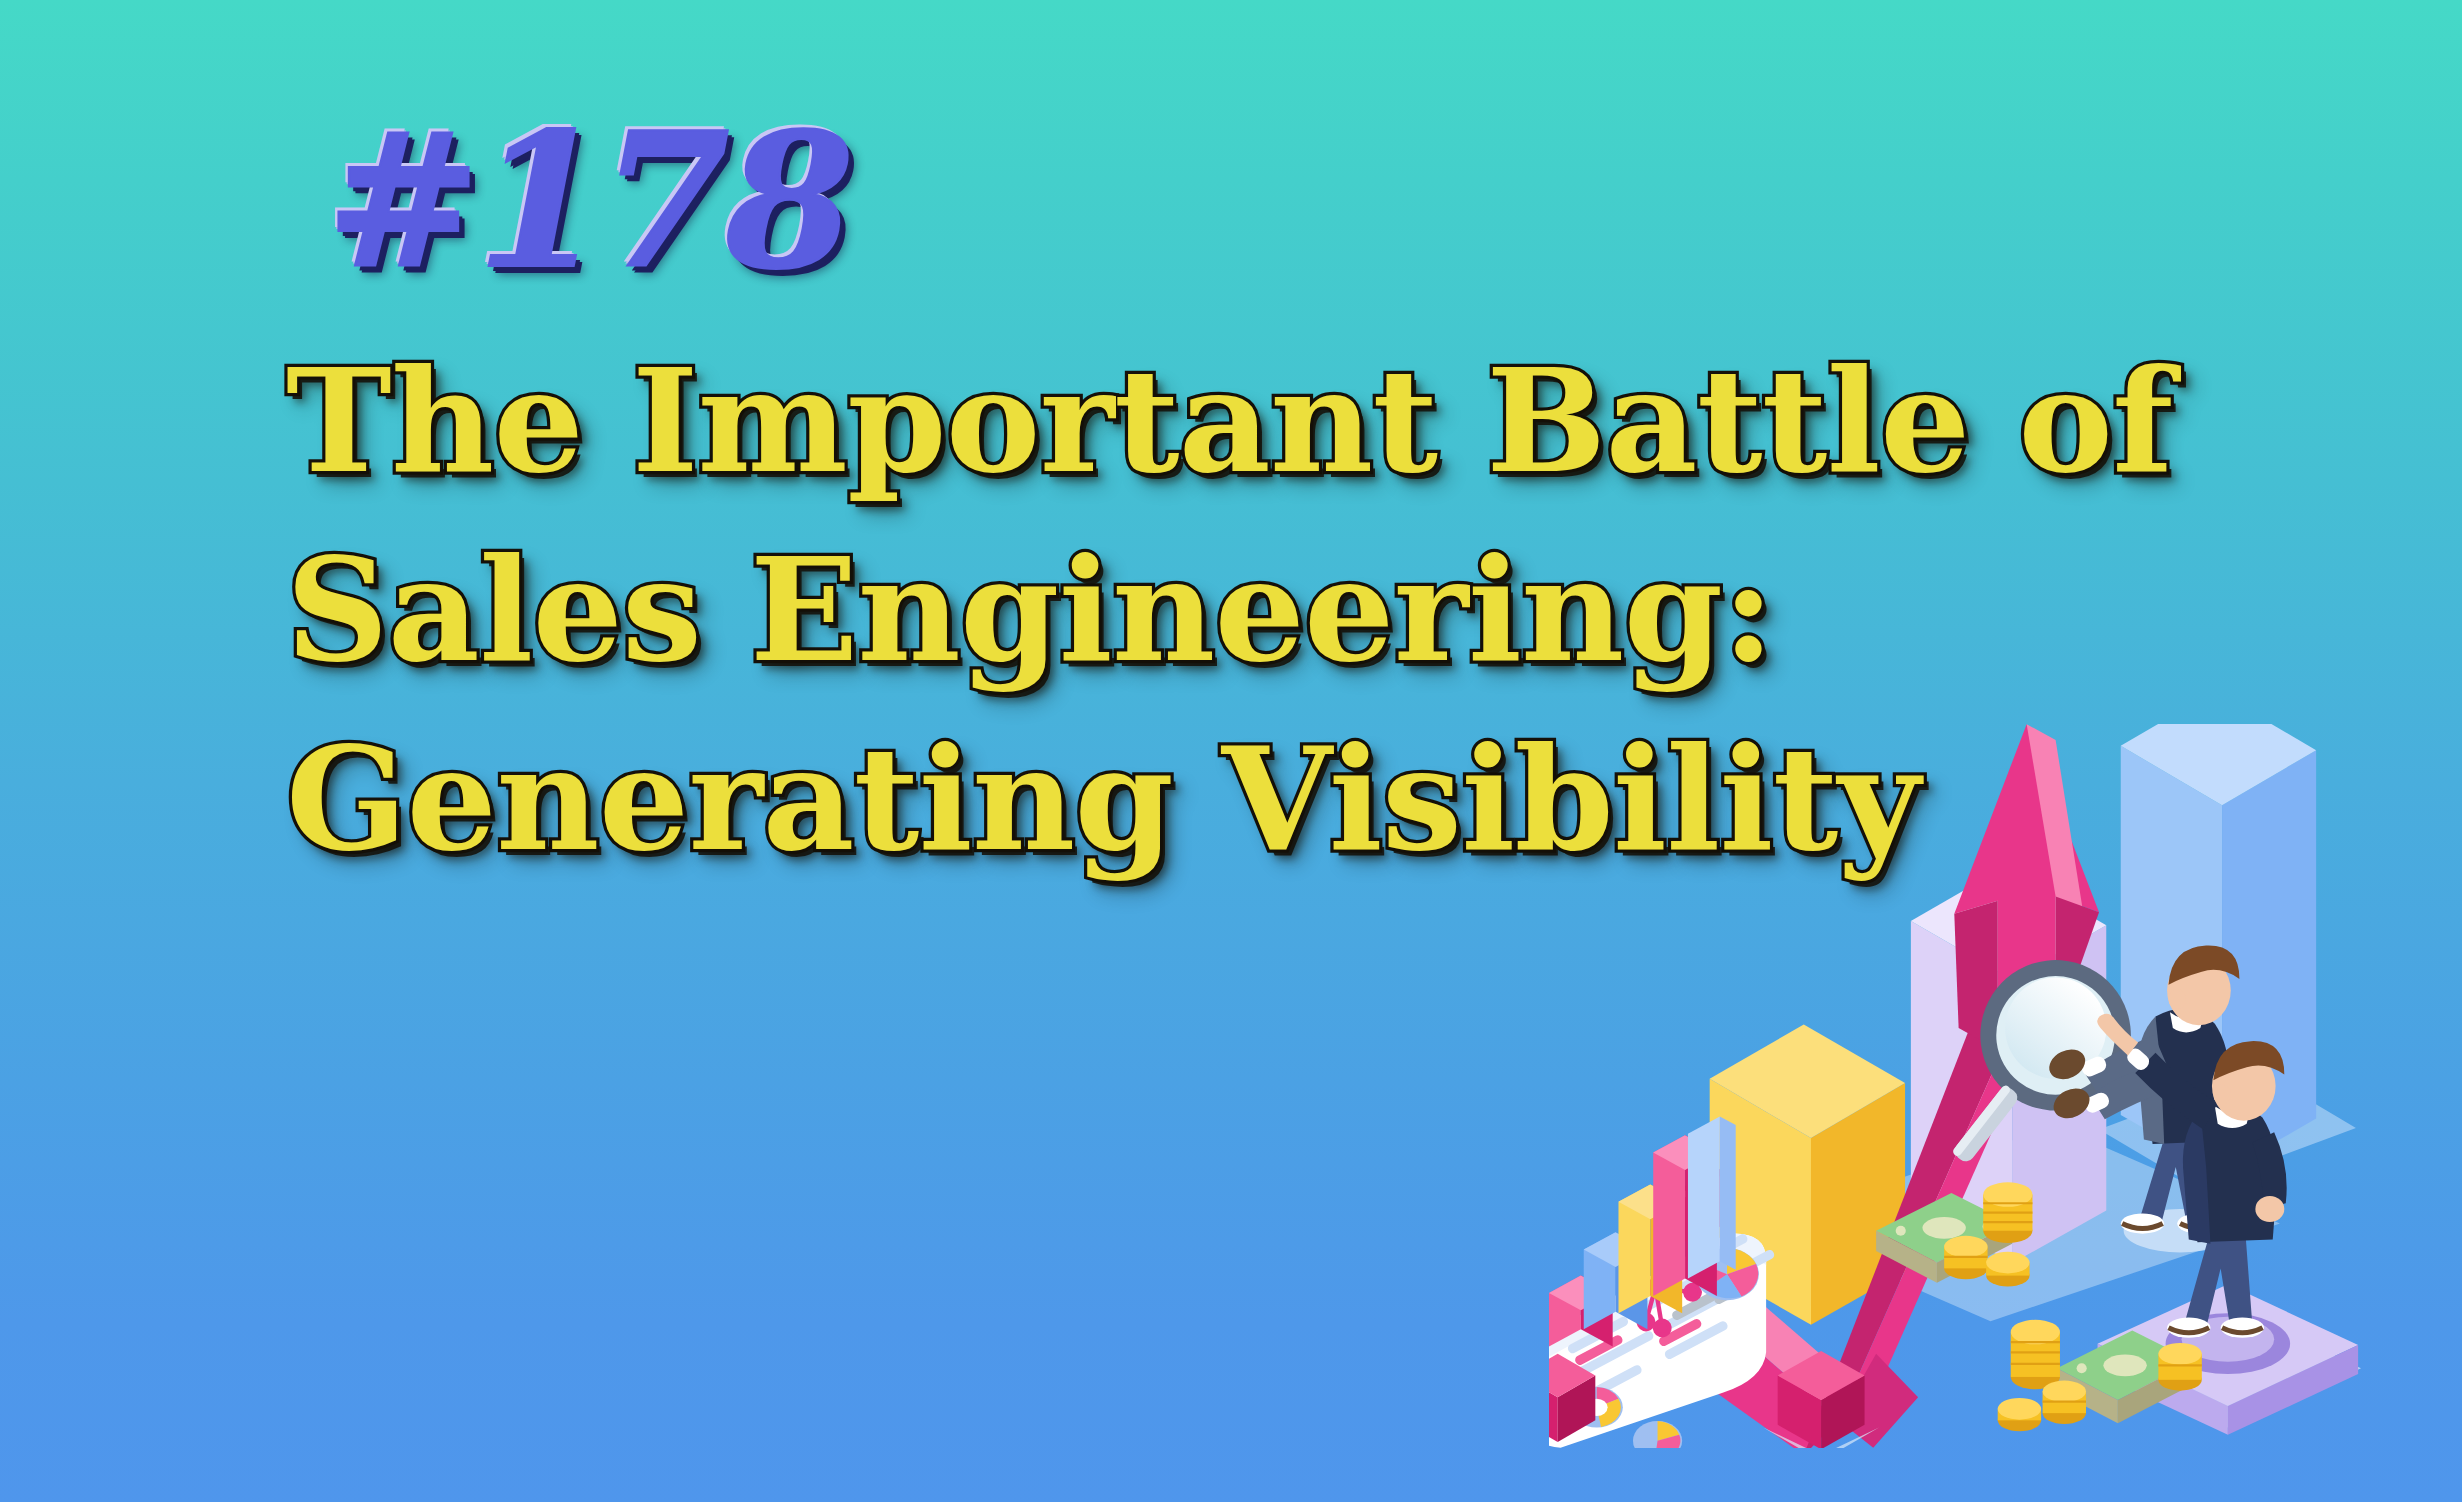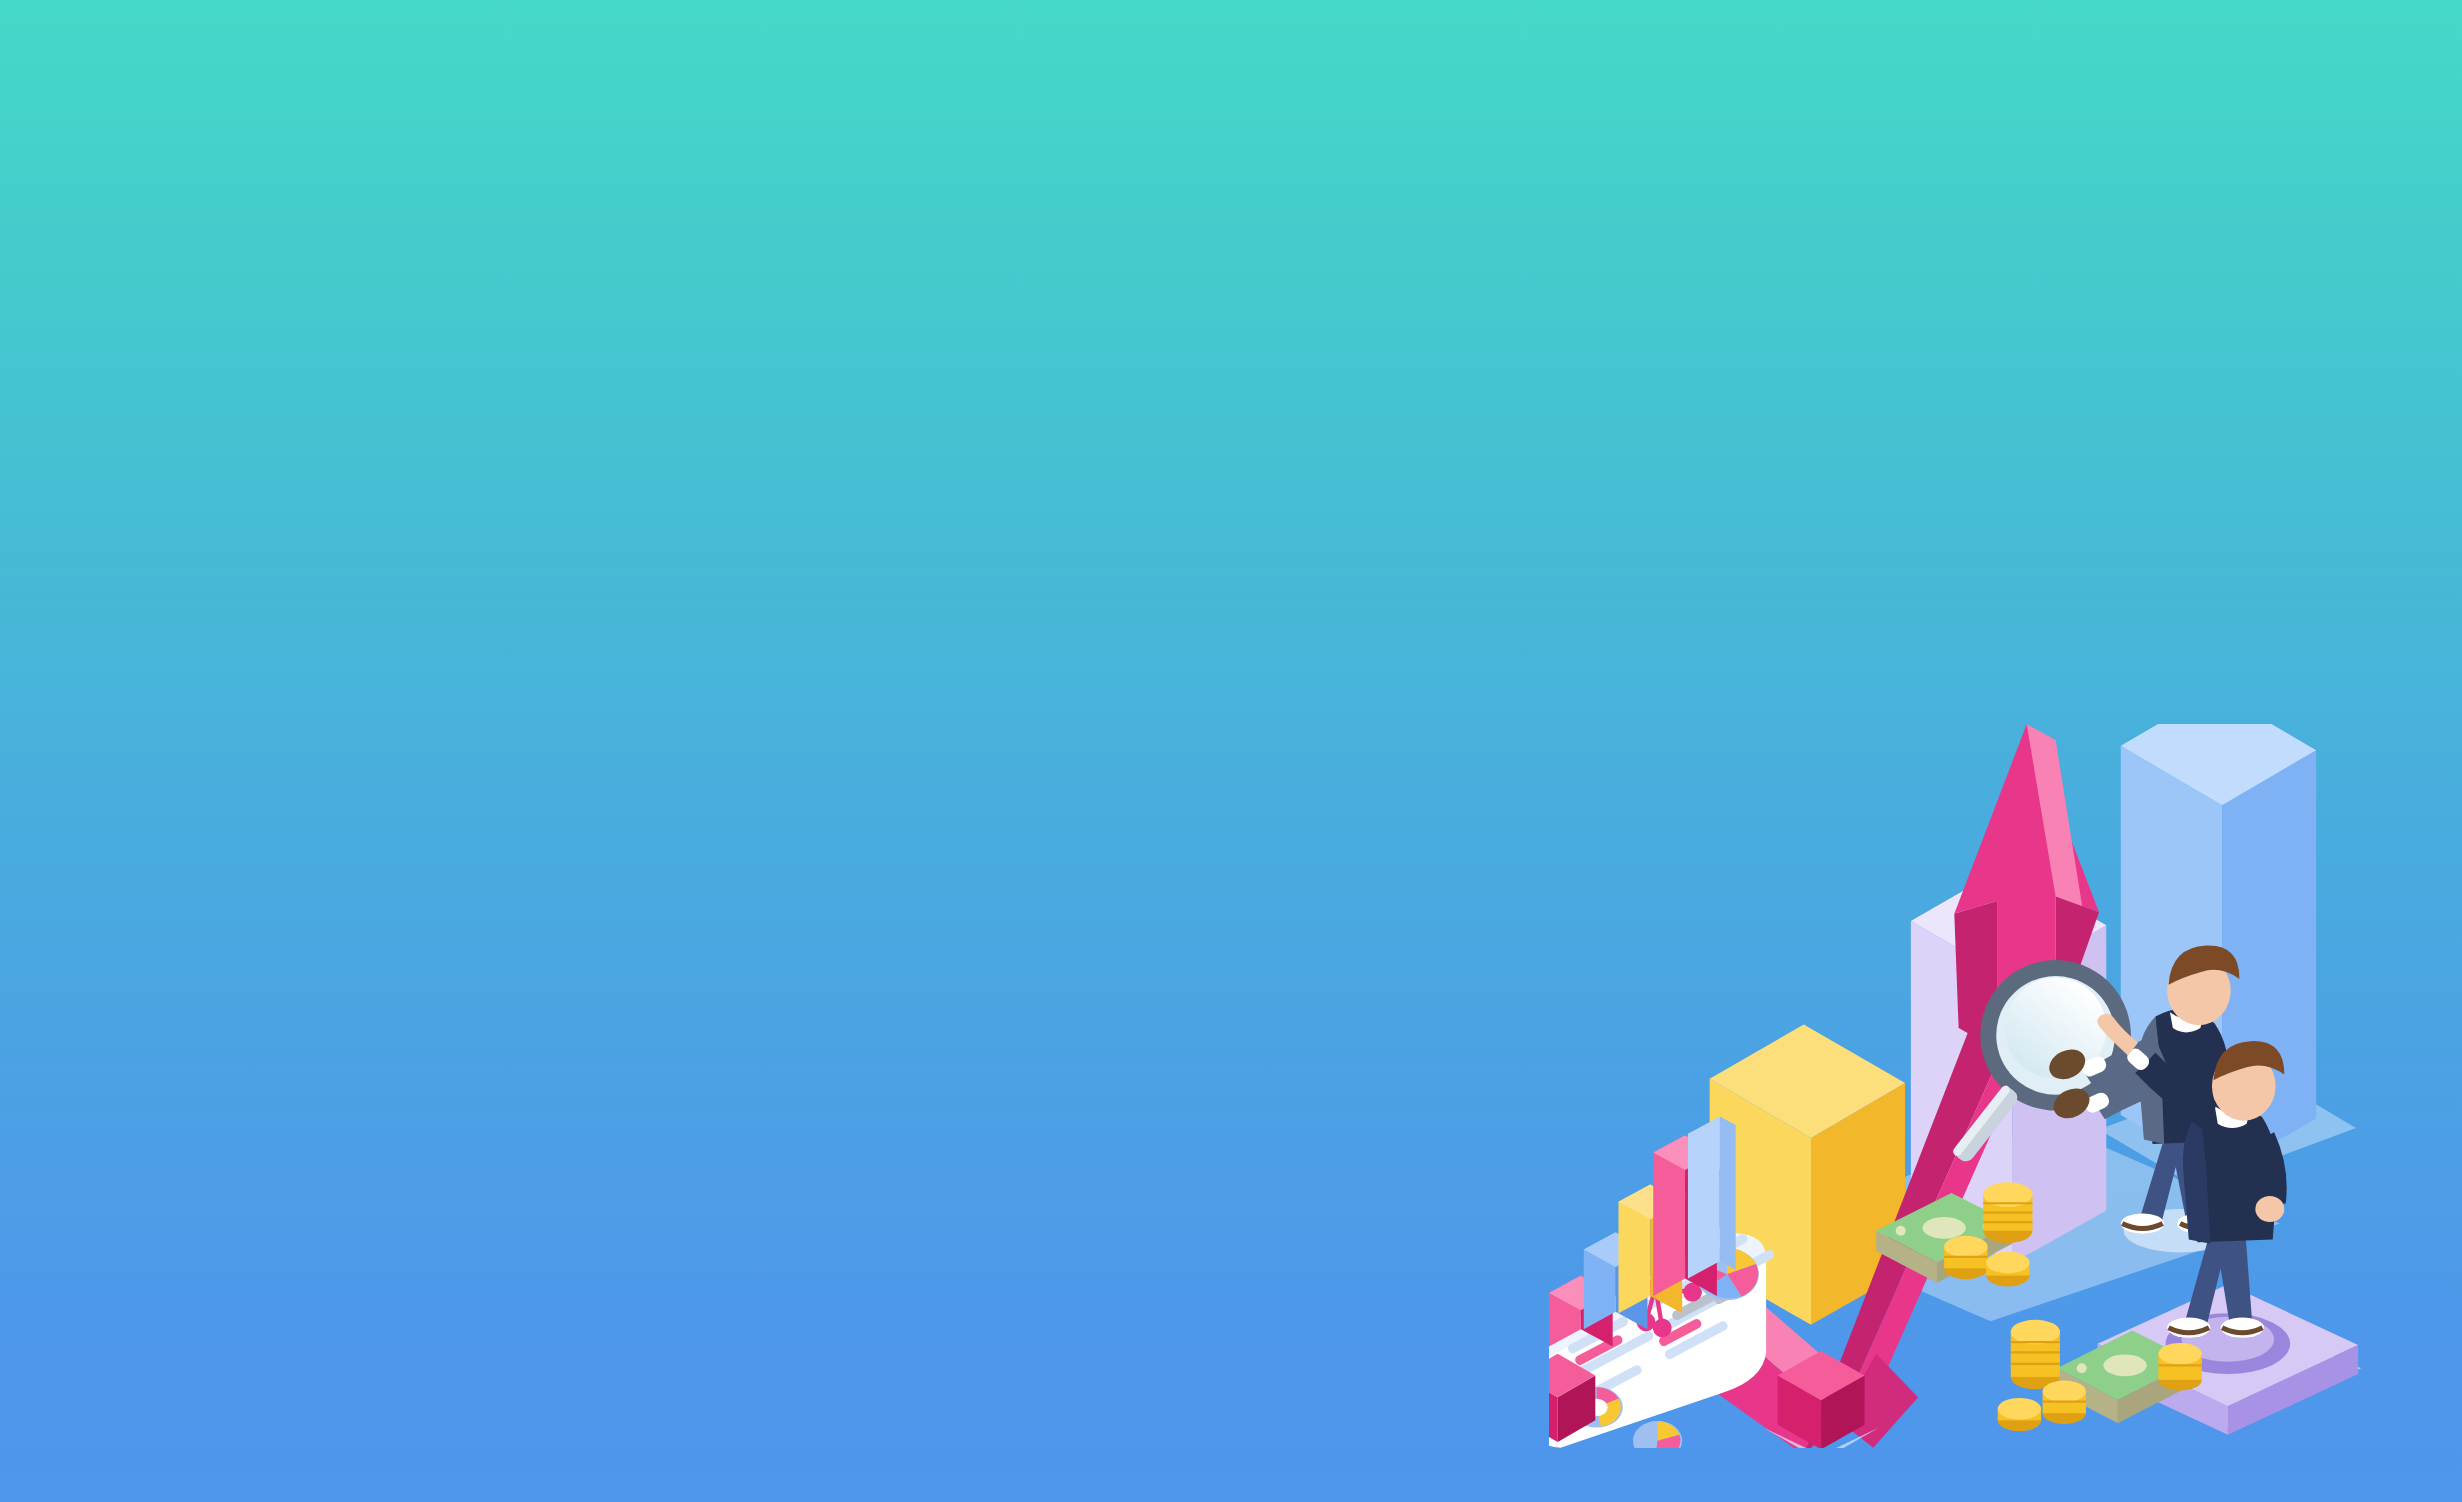--- a/index.html
+++ b/index.html
@@ -74,20 +74,31 @@
     width: 854px;
     height: 724px;
   }
   #illustration svg { display: block; width: 100%; height: 100%; }
 </style>
 </head>
 <body>
 
 <div id="poster">
 
+  <div id="text-block">
+
+    <div class="issue-number">#178</div>
+
+    <div class="title-lines">
+      <div class="title-line">The Important Battle of</div>
+      <div class="title-line">Sales Engineering:</div>
+      <div class="title-line">Generating Visibility</div>
+    </div>
+
+  </div>
 
   <div id="illustration">
     <svg viewBox="0 0 1180 1000" xmlns="http://www.w3.org/2000/svg">
       <defs>
         <linearGradient id="glassG" x1="0" y1="0" x2="0" y2="1">
           <stop offset="0%" stop-color="#ffffff"></stop>
           <stop offset="100%" stop-color="#d4e9f2"></stop>
         </linearGradient>
       </defs>
 

